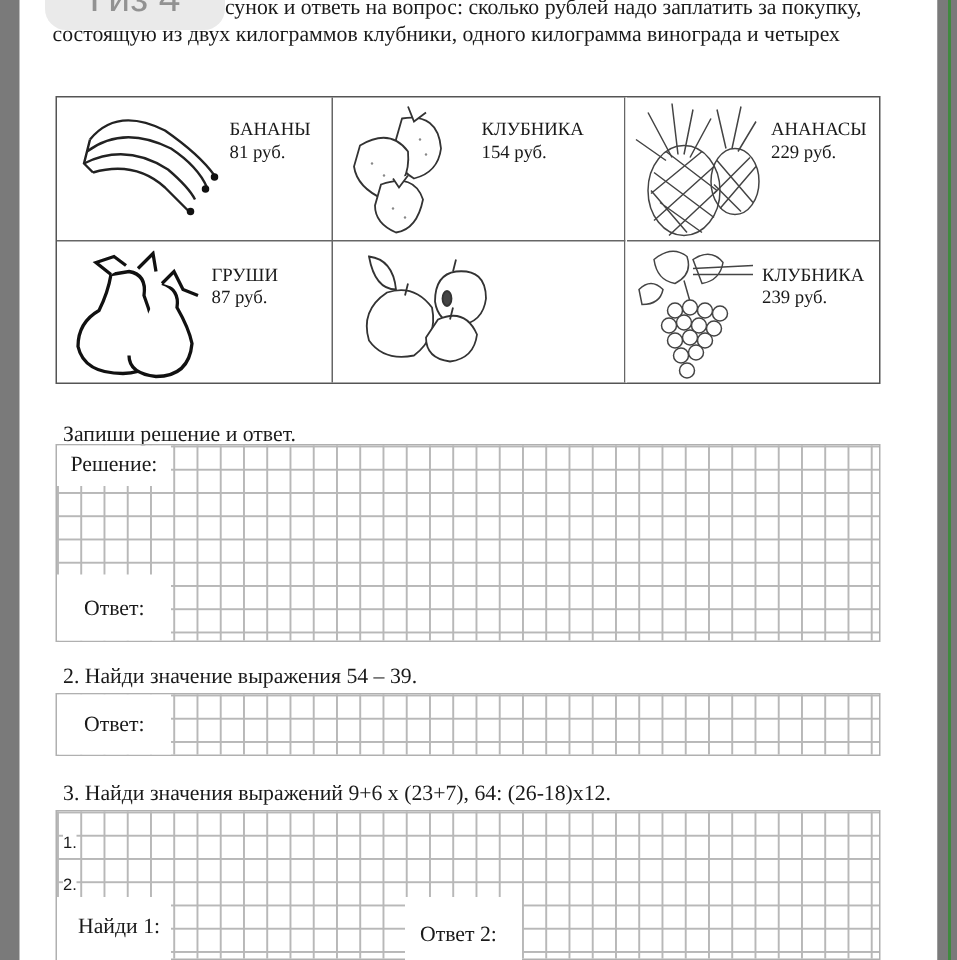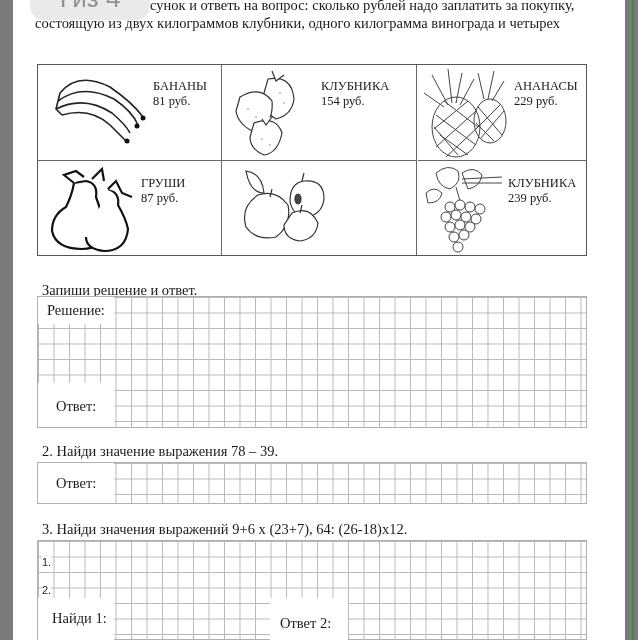--- a/index.html
+++ b/index.html
@@ -153,21 +153,21 @@
   </div>
 </div>
 
 <div class="txt" style="left:42px;top:282px">Запиши решение и ответ.</div>
 <div class="grid" style="left:37px;top:296px;width:550px;height:132px"></div>
 <div class="white" style="left:38px;top:297px;width:76px;height:27px"></div>
 <div class="txt" style="left:47px;top:302px">Решение:</div>
 <div class="white" style="left:38px;top:383px;width:76px;height:44px"></div>
 <div class="txt" style="left:56px;top:398px">Ответ:</div>
 
-<div class="txt" style="left:42px;top:443px">2. Найди значение выражения 78 – 39.</div>
+<div class="txt" style="left:42px;top:443px">2. Найди значение выражения 54 – 39.</div>
 <div class="grid" style="left:37px;top:462px;width:550px;height:42px"></div>
 <div class="white" style="left:38px;top:463px;width:76px;height:40px"></div>
 <div class="txt" style="left:56px;top:475px">Ответ:</div>
 
 <div class="txt" style="left:42px;top:521px">3. Найди значения выражений  9+6 x (23+7),  64: (26-18)x12.</div>
 <div class="grid" style="left:37px;top:540px;width:550px;height:100px"></div>
 <div class="small" style="left:42px;top:556px;background:#fff">1.</div>
 <div class="small" style="left:42px;top:584px;background:#fff">2.</div>
 <div class="white" style="left:38px;top:598px;width:76px;height:42px"></div>
 <div class="txt" style="left:52px;top:610px">Найди 1:</div>

